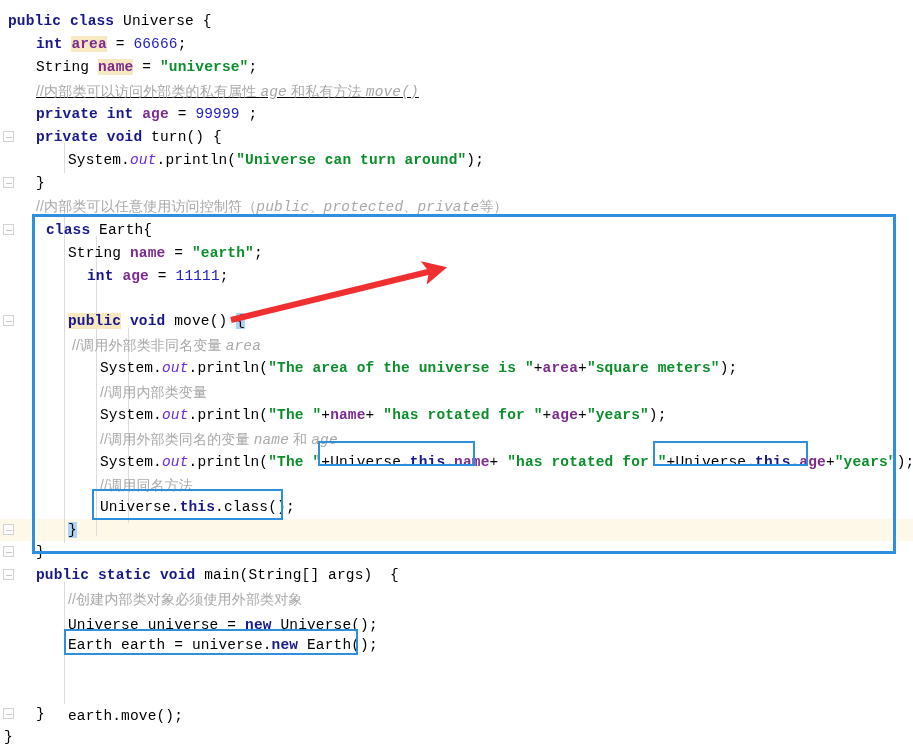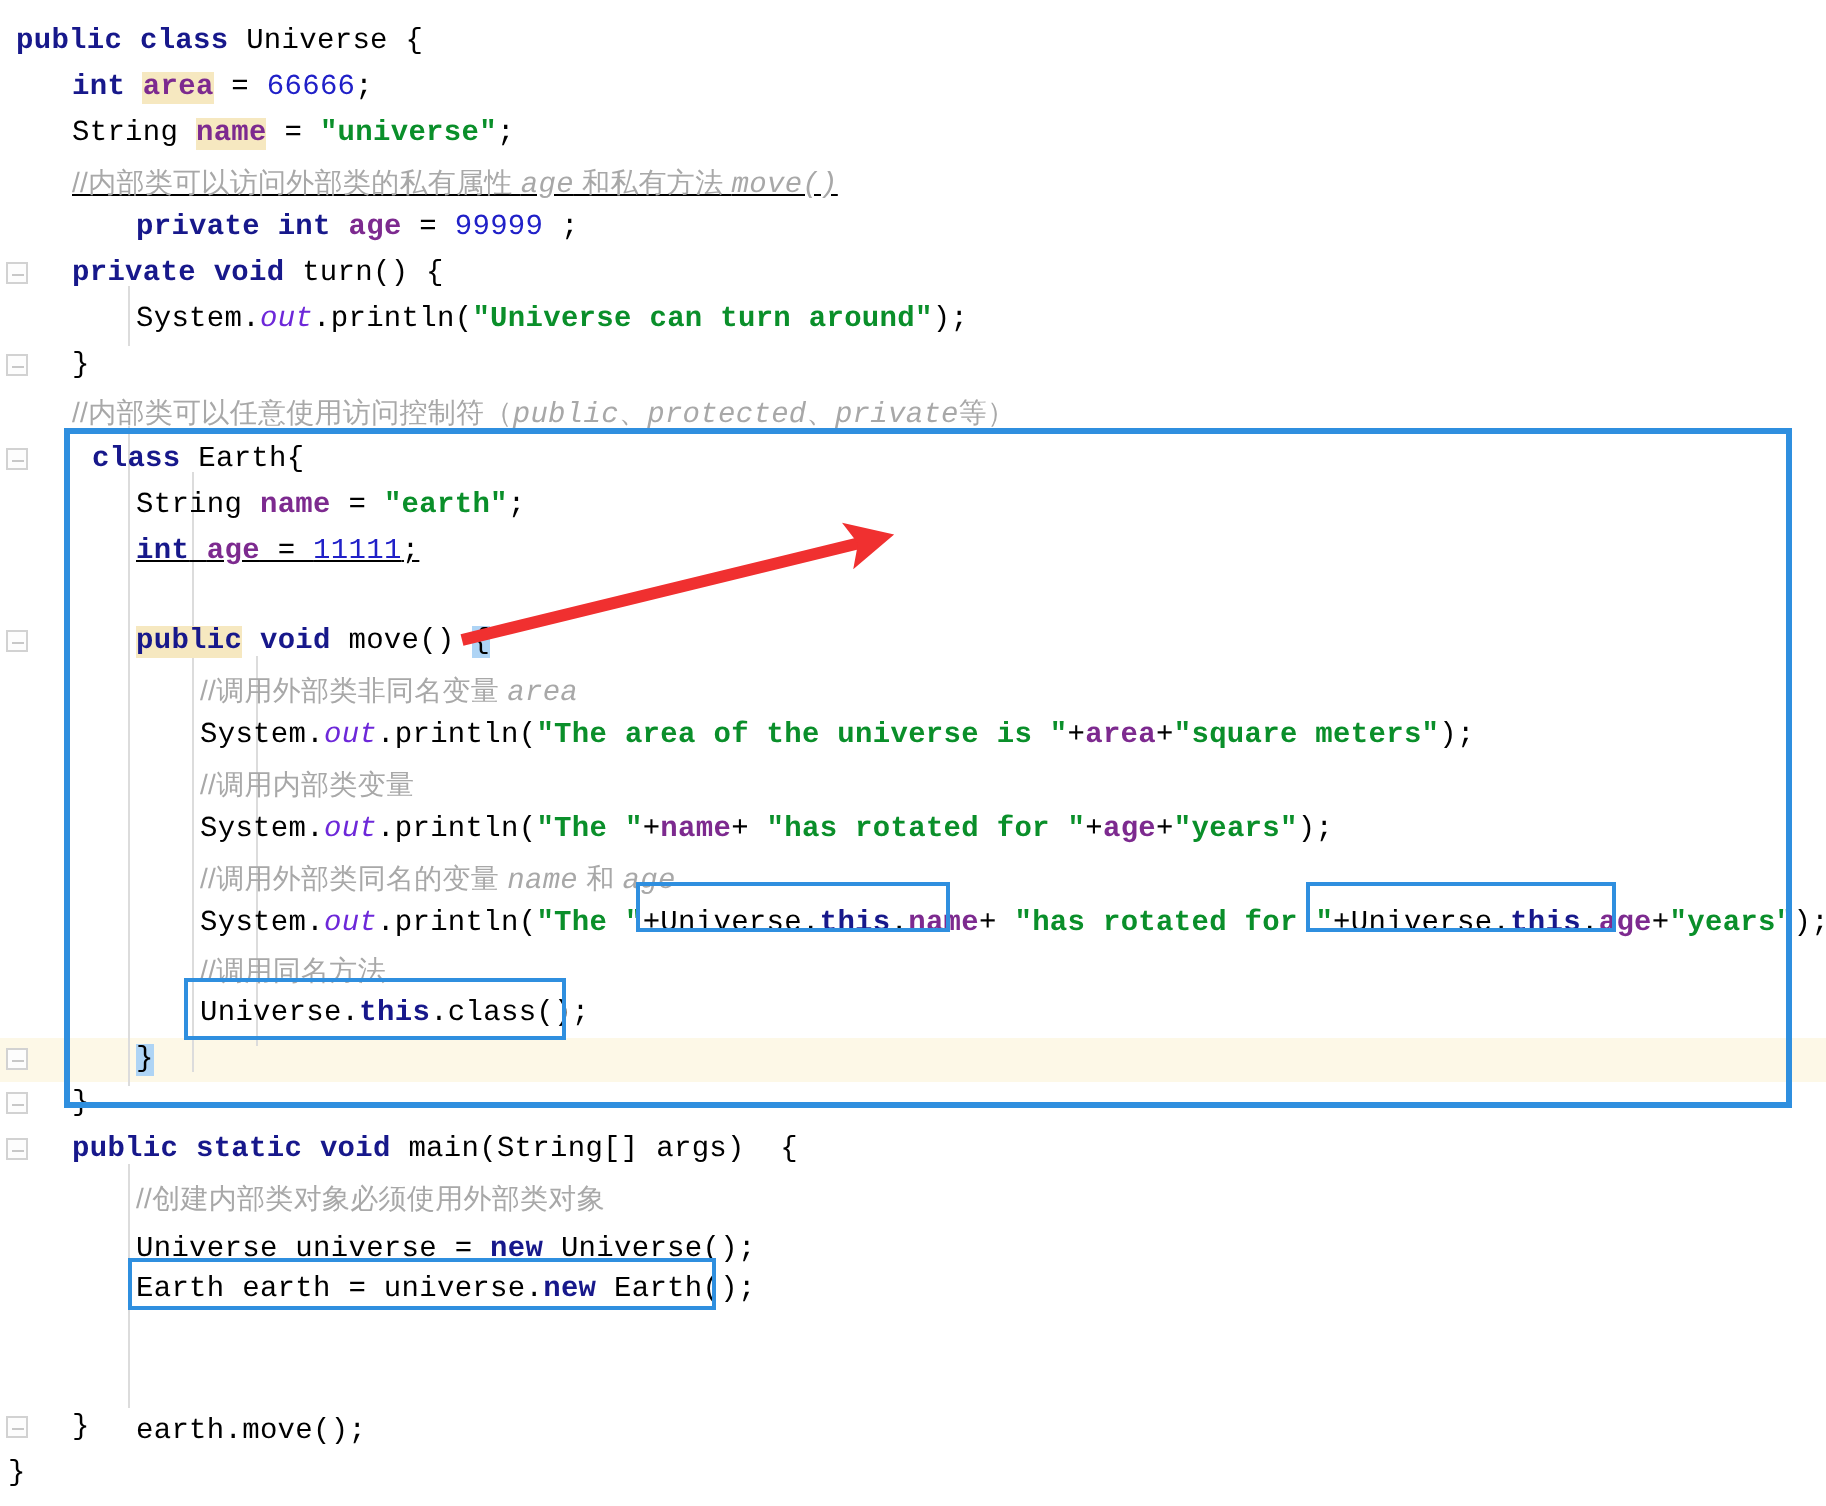--- a/index.html
+++ b/index.html
@@ -119,31 +119,31 @@
       <div class="indent-guide" style="left: 96px; top: 236px; height: 300px;"></div>
       <div class="indent-guide" style="left: 128px; top: 328px; height: 195px;"></div>
       <div class="indent-guide" style="left: 64px; top: 582px; height: 122px;"></div>
     </div>
 
   <div id="code">
       <div class="line" style="top: 10px; padding-left: 8px;"><span class="kw">public</span><span class="plain"> </span><span class="kw">class</span><span class="plain"> Universe {</span></div>
       <div class="line" style="top: 33px; padding-left: 36px;"><span class="kw">int</span><span class="plain"> </span><span class="fld hl">area</span><span class="plain"> = </span><span class="num">66666</span><span class="plain">;</span></div>
       <div class="line" style="top: 56px; padding-left: 36px;"><span class="plain">String </span><span class="fld hl">name</span><span class="plain"> = </span><span class="str">"universe"</span><span class="plain">;</span></div>
       <div class="line" style="top: 80px; padding-left: 36px; text-decoration: underline;"><span class="cmt">//内部类可以访问外部类的私有属性 </span><span class="cmt-i">age</span><span class="cmt"> 和私有方法 </span><span class="cmt-i">move()</span></div>
-      <div class="line" style="top: 103px; padding-left: 36px; margin-left: 32px;"><span class="kw">private</span><span class="plain"> </span><span class="kw">int</span><span class="plain"> </span><span class="fld">age</span><span class="plain"> = </span><span class="num">99999</span><span class="plain"> ;</span></div>
+      <div class="line" style="top: 103px; padding-left: 36px;"><span class="kw">private</span><span class="plain"> </span><span class="kw">int</span><span class="plain"> </span><span class="fld">age</span><span class="plain"> = </span><span class="num">99999</span><span class="plain"> ;</span></div>
       <div class="line" style="top: 126px; padding-left: 36px;"><span class="kw">private</span><span class="plain"> </span><span class="kw">void</span><span class="plain"> turn() {</span></div>
       <div class="line" style="top: 149px; padding-left: 68px;"><span class="plain">System.</span><span class="sfld">out</span><span class="plain">.println(</span><span class="str">"Universe can turn around"</span><span class="plain">);</span></div>
       <div class="line" style="top: 172px; padding-left: 36px;"><span class="plain">}</span></div>
       <div class="line" style="top: 195px; padding-left: 36px;"><span class="cmt">//内部类可以任意使用访问控制符（</span><span class="cmt-i">public</span><span class="cmt">、</span><span class="cmt-i">protected</span><span class="cmt">、</span><span class="cmt-i">private</span><span class="cmt">等）</span></div>
       <div class="line" style="top: 219px; padding-left: 46px;"><span class="kw">class</span><span class="plain"> Earth{</span></div>
       <div class="line" style="top: 242px; padding-left: 68px;"><span class="plain">String </span><span class="fld">name</span><span class="plain"> = </span><span class="str">"earth"</span><span class="plain">;</span></div>
-      <div class="line" style="top: 265px; padding-left: 68px; text-decoration: underline;"><span class="kw">int</span><span class="plain"> </span><span class="fld">age</span><span class="plain"> = </span><span class="num">11111</span><span class="plain">;</span></div>
+      <div class="line" style="top: 265px; padding-left: 87px;"><span class="kw">int</span><span class="plain"> </span><span class="fld">age</span><span class="plain"> = </span><span class="num">11111</span><span class="plain">;</span></div>
       <div class="line" style="top: 288px; padding-left: 68px;"></div>
       <div class="line" style="top: 310px; padding-left: 68px;"><span class="kw hl">public</span><span class="plain"> </span><span class="kw">void</span><span class="plain"> move() </span><span class="plain brace-hl">{</span></div>
-      <div class="line" style="top: 334px; padding-left: 100px;"><span class="cmt">//调用外部类非同名变量 </span><span class="cmt-i">area</span></div>
+      <div class="line" style="top: 334px; padding-left: 72px;"><span class="cmt">//调用外部类非同名变量 </span><span class="cmt-i">area</span></div>
       <div class="line" style="top: 357px; padding-left: 100px;"><span class="plain">System.</span><span class="sfld">out</span><span class="plain">.println(</span><span class="str">"The area of the universe is "</span><span class="plain">+</span><span class="fld">area</span><span class="plain">+</span><span class="str">"square meters"</span><span class="plain">);</span></div>
       <div class="line" style="top: 381px; padding-left: 100px;"><span class="cmt">//调用内部类变量</span></div>
       <div class="line" style="top: 404px; padding-left: 100px;"><span class="plain">System.</span><span class="sfld">out</span><span class="plain">.println(</span><span class="str">"The "</span><span class="plain">+</span><span class="fld">name</span><span class="plain">+ </span><span class="str">"has rotated for "</span><span class="plain">+</span><span class="fld">age</span><span class="plain">+</span><span class="str">"years"</span><span class="plain">);</span></div>
       <div class="line" style="top: 428px; padding-left: 100px;"><span class="cmt">//调用外部类同名的变量 </span><span class="cmt-i">name</span><span class="cmt"> 和 </span><span class="cmt-i">age</span></div>
       <div class="line" style="top: 451px; padding-left: 100px;"><span class="plain">System.</span><span class="sfld">out</span><span class="plain">.println(</span><span class="str">"The "</span><span class="plain">+</span><span class="plain">Universe.</span><span class="kw">this</span><span class="plain">.</span><span class="fld">name</span><span class="plain">+ </span><span class="str">"has rotated for "</span><span class="plain">+</span><span class="plain">Universe.</span><span class="kw">this</span><span class="plain">.</span><span class="fld">age</span><span class="plain">+</span><span class="str">"years"</span><span class="plain">);</span></div>
       <div class="line" style="top: 474px; padding-left: 100px;"><span class="cmt">//调用同名方法</span></div>
       <div class="line" style="top: 496px; padding-left: 100px;"><span class="plain">Universe.</span><span class="kw">this</span><span class="plain">.class();</span></div>
       <div class="line" style="top: 519px; padding-left: 68px;"><span class="plain brace-hl">}</span></div>
       <div class="line" style="top: 541px; padding-left: 36px;"><span class="plain">}</span></div>
       <div class="line" style="top: 564px; padding-left: 36px;"><span class="kw">public</span><span class="plain"> </span><span class="kw">static</span><span class="plain"> </span><span class="kw">void</span><span class="plain"> main(String[] args)  {</span></div>

